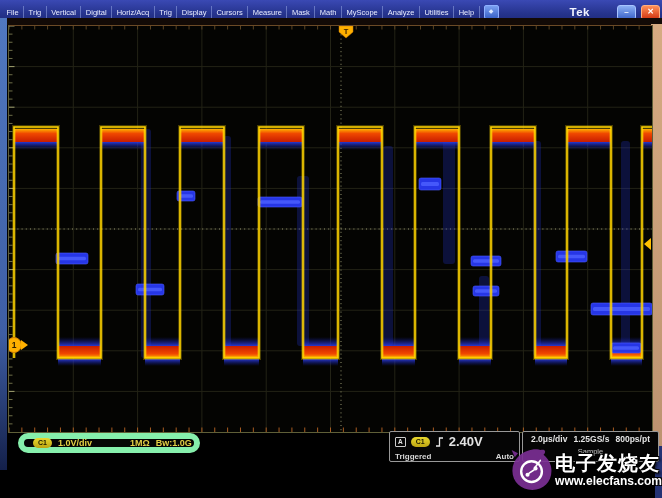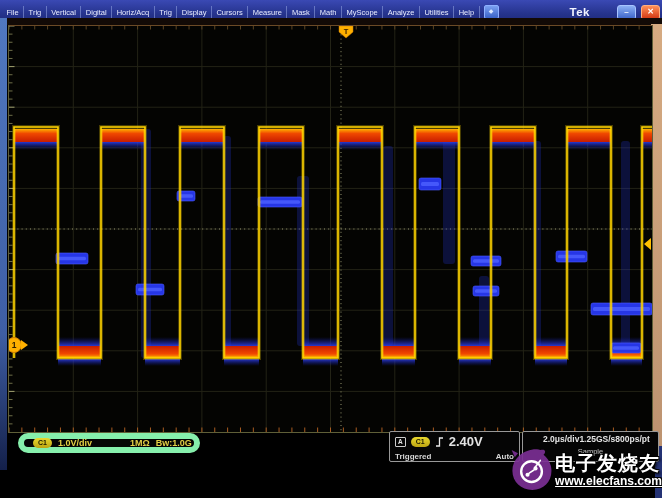--- a/index.html
+++ b/index.html
@@ -45,33 +45,33 @@
   .wht{color:#e4e4e4;font-size:13px;font-weight:bold;}
   #ch-imp{margin-left:32px;}
   #trig-box{left:389px;top:413px;width:131px;height:31px;border:1px solid #989898;border-radius:2px;
             padding:2px 5px;}
   .trig-row{display:flex;align-items:center;gap:5px;}
   #trig-a{border:1px solid #cccccc;color:#e8e8e8;font-size:6.5px;font-weight:bold;
           padding:0 2px;line-height:8px;border-radius:1px;}
   #trig-row2{display:flex;justify-content:space-between;margin-top:3px;}
   .sub{color:#d6d6d6;font-size:8px;font-weight:bold;}
   #tb-box{left:522px;top:413px;width:137px;height:31px;border:1px solid #989898;border-radius:2px;
-          padding:2px 20px;}
+          padding:2px 8px;}
   .tb-row{display:flex;justify-content:space-between;}
   .tb-row .wht{font-size:8.5px;}
   #tb-mode{text-align:center;color:#c2c2c2;font-size:7.5px;margin-top:3px;}
 
   
   #watermark{position:absolute;left:510px;top:442px;width:152px;height:56px;display:flex;
              align-items:center;pointer-events:none;}
   #wm-text{margin-left:2px;}
   #wm-title{color:#fff;font-size:20px;font-weight:bold;letter-spacing:1px;line-height:22px;
             text-shadow:-1px -1px 0 #000,1px -1px 0 #000,-1px 1px 0 #000,1px 1px 0 #000,2px 2px 3px #000;}
   #wm-url{color:#fff;font-size:12px;font-weight:bold;line-height:14px;
-          text-shadow:-1px -1px 0 #000,1px -1px 0 #000,-1px 1px 0 #000,1px 1px 0 #000;text-decoration:underline;}
+          text-shadow:-1px -1px 0 #000,1px -1px 0 #000,-1px 1px 0 #000,1px 1px 0 #000;}
 </style>
 </head>
 <body>
 
 <div id="stage">
 
   <div id="menubar">
     <div id="menu-items" style="display: flex;">
         <div class="menu-item">File</div>
         <div class="menu-item">Trig</div>

